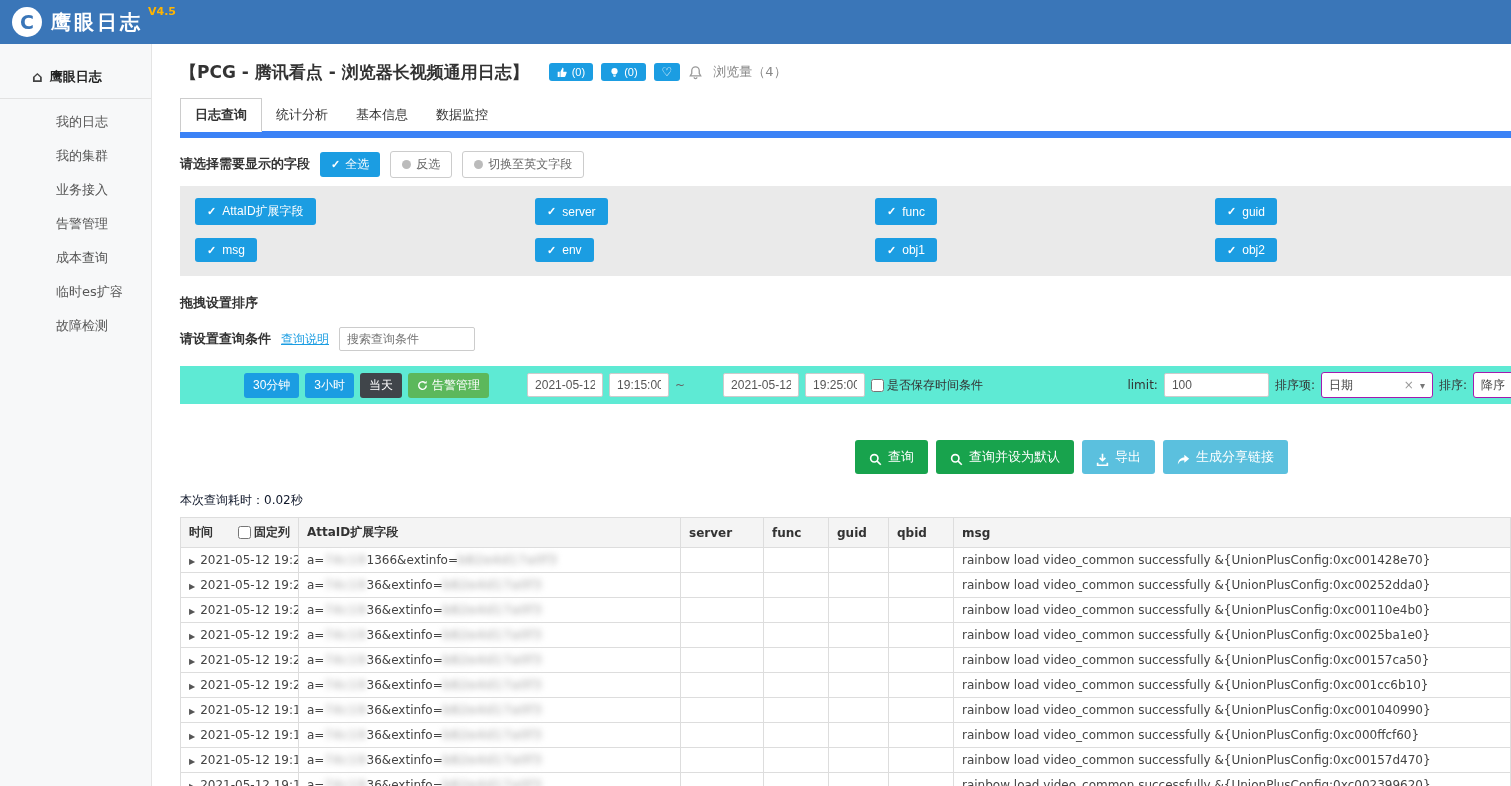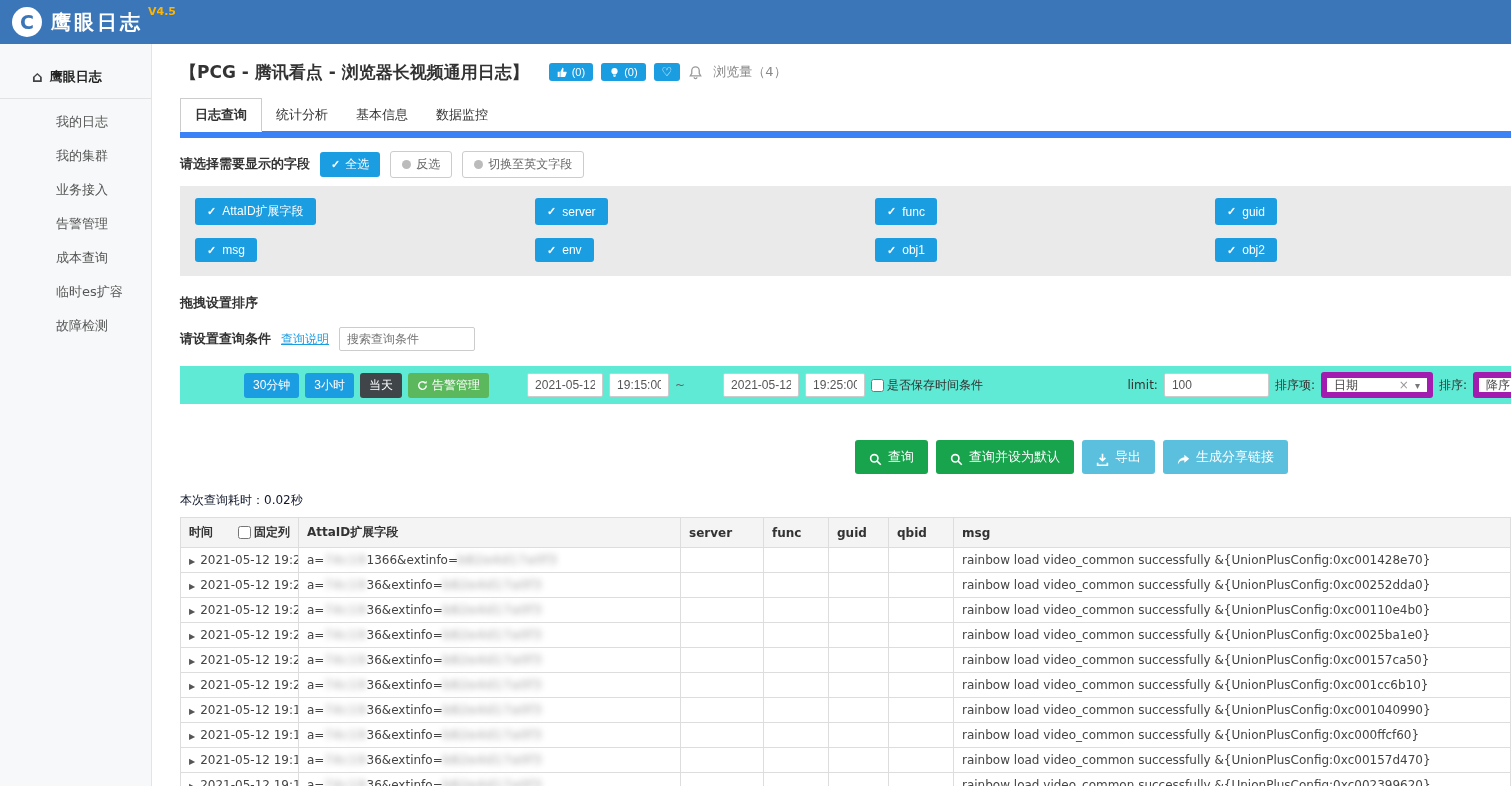--- a/index.html
+++ b/index.html
@@ -56,21 +56,21 @@
   .time-bar { margin-top:14px; background:#5eead4; height:38px; display:flex; align-items:center;
               gap:6px; padding-left:64px; overflow:hidden; }
   .pill { border:none; border-radius:3px; color:#fff; font-size:12px; padding:4px 9px;
           display:inline-flex; align-items:center; gap:4px; cursor:pointer; }
   .pill.blue { background:#1b9de2; } .pill.dark { background:#40454a; } .pill.green { background:#5cb85c; }
   .date-inp { width:76px;margin-left:32px; } .time-inp { width:60px; } .limit-inp { width:105px; }
   .tilde { color:#666; font-size:12px; }
   .chk-label { font-size:12px; color:#333; display:inline-flex; align-items:center; gap:3px; }
   .tb-right { margin-left:auto; display:flex; align-items:center; gap:6px; }
   .tb-right .lbl { font-size:12px; color:#333; }
-  .sel { height:26px; background:#fff; border:6px solid #a21caf; border-radius:3px; display:inline-flex;
+  .sel { height:26px; background:#fff; border:1px solid #a21caf; border-radius:3px; display:inline-flex;
          align-items:center; padding:0 7px; font-size:12px; color:#444; gap:6px; cursor:pointer; }
   .sel-text { flex:1; }
   .sel-clear { color:#999; font-size:12px; cursor:pointer; }
   .sel-caret { color:#777; font-size:10px; }
   .sel-sort-field { width:112px; }
   .sel-sort-order { width:70px; margin-right:-32px; }
   
   .act-row { margin-top:36px; display:flex; gap:8px; padding-left:675px; }
   .act { border:none; border-radius:3px; color:#fff; font-size:13px; padding:8px 14px;
          display:inline-flex; gap:6px; align-items:flex-end; cursor:pointer; white-space:nowrap; }

